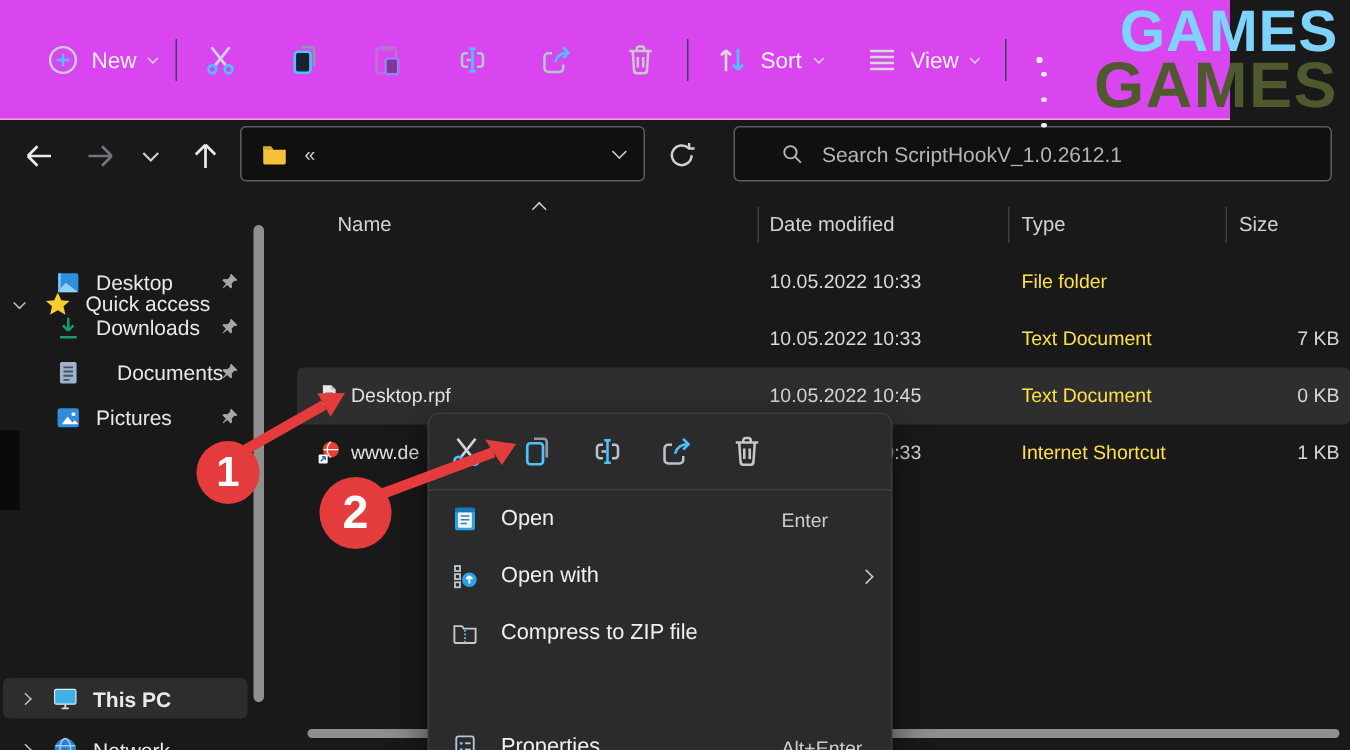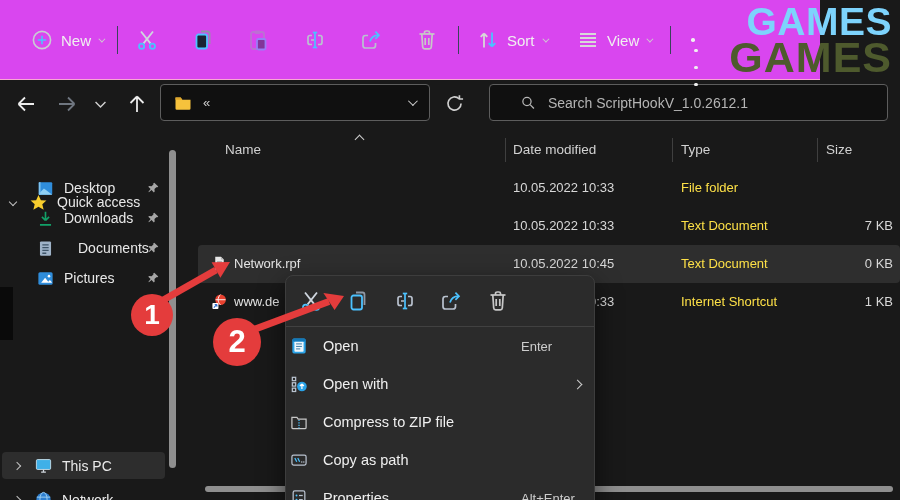--- a/index.html
+++ b/index.html
@@ -36,21 +36,21 @@
 
   
   .sidebar { position:absolute; left:0; top:126px; width:190px; height:374px; }
   .siderow { position:absolute; left:0; width:168px; height:30px; display:flex; align-items:center; font-size:14px; color:#e8e8e8; }
   .sico { width:19px; height:19px; display:inline-block; }
   .sico svg { width:100%; height:100%; display:block; }
   .pin { position:absolute; left:146px; width:14px; height:14px; }
   .pin svg { width:100%; height:100%; }
   .side-chev { display:inline-block; width:6px; height:6px; border-right:1.4px solid #c2c2c2; border-bottom:1.4px solid #c2c2c2; }
   .vscroll { position:absolute; left:169px; top:24px; width:7px; height:318px; background:#8f8f8f; border-radius:4px; }
-  .thispc { position:absolute; left:2px; top:326px; width:163px; height:27px; background:#2d2d2d; border-radius:4px; display:flex; align-items:center; font-size:14px; }
+  .thispc { position:absolute; left:2px; top:326px; width:163px; height:27px; background:#2d2d2d; border-radius:4px; display:flex; align-items:center; font-size:14px;font-weight:bold; }
   .network { position:absolute; left:2px; top:360px; width:163px; height:27px; display:flex; align-items:center; font-size:14px; }
   .blackpatch { position:absolute; left:0; top:287px; width:13px; height:53px; background:#0a0a0a; z-index:4; }
 
   
   .filehead { position:absolute; left:198px; top:134px; width:702px; height:32px; font-size:13.5px; color:#d2d2d2; }
   .hcell { position:absolute; top:8px; }
   .hsep { position:absolute; top:4px; width:1px; height:24px; background:#3f3f3f; }
   .sortcaret { position:absolute; left:158px; top:2px; width:7px; height:7px; border-left:1.4px solid #cfcfcf; border-top:1.4px solid #cfcfcf; transform:rotate(45deg); }
   .frow { position:absolute; left:198px; width:702px; height:38px; font-size:13px; color:#e4e4e4; }
   .frow.sel { background:#2e2e2e; border-radius:4px; }
@@ -62,21 +62,21 @@
   .c-type { left:483px; color:#fde047; }
   .c-size { left:600px; width:95px; text-align:right; color:#d8d8d8; }
   .hscroll { position:absolute; left:205px; top:486px; width:688px; height:6px; background:#8f8f8f; border-radius:3px; z-index:2; }
 
   
   .cmenu { position:absolute; left:285px; top:275px; width:310px; height:240px; background:#2b2b2b; border:1px solid #3d3d3d; border-radius:8px; box-shadow:0 10px 26px rgba(0,0,0,.6); z-index:10; }
   .cmicons { position:absolute; left:0; top:0; width:100%; height:50px; }
   .cmico { position:absolute; top:13px; width:24px; height:24px; }
   .cmico svg { width:100%; height:100%; display:block; }
   .cmdivider { position:absolute; left:0; top:50px; width:100%; height:1px; background:#414141; }
-  .cmitem { position:absolute; left:0; width:100%; height:38px; display:flex; align-items:center; padding-left:3px; font-size:14.5px; color:#f0f0f0; }
+  .cmitem { position:absolute; left:0; width:100%; height:38px; display:flex; align-items:center; padding-left:14px; font-size:14.5px; color:#f0f0f0; }
   .cmitem .mico { width:20px; height:20px; margin-right:14px; flex:0 0 auto; }
   .cmitem .mico svg { width:100%; height:100%; display:block; }
   .mshort { position:absolute; left:235px; font-size:13px; color:#cdcdcd; }
   .msub { position:absolute; right:13px; width:7px; height:7px; border-right:1.5px solid #cdcdcd; border-bottom:1.5px solid #cdcdcd; transform:rotate(-45deg); }
 
   
   .anno-svg { position:absolute; left:0; top:0; width:900px; height:500px; z-index:60; pointer-events:none; }
   .stepcircle { position:absolute; border-radius:50%; background:#e43c3c; color:#fff; display:flex; align-items:center; justify-content:center; font-weight:bold; z-index:61; pointer-events:none; }
   .step1 { left:131px; top:294px; width:42px; height:42px; font-size:28px; }
   .step2 { left:213px; top:318px; width:48px; height:48px; font-size:31px; }
@@ -357,21 +357,21 @@
     <span class="fcell c-size">7 KB</span>
   </div>
   <div class="frow sel" style="top:245px;">
     <span class="ficon">
       <svg viewBox="0 0 24 24">
           <path d="M6 2.5h8l4 4v15H6z" fill="#e8e8e8"></path>
           <path d="M14 2.5l4 4h-4z" fill="#b0b0b0"></path>
           <path d="M8.5 10h7M8.5 13h7M8.5 16h7" stroke="#6a6a6a" stroke-width="1.4"></path>
         </svg>
     </span>
-    <span class="fcell c-name">Network.rpf</span>
+    <span class="fcell c-name">Desktop.rpf</span>
     <span class="fcell c-date">10.05.2022 10:45</span>
     <span class="fcell c-type">Text Document</span>
     <span class="fcell c-size">0 KB</span>
   </div>
   <div class="frow" style="top:283px;">
     <span class="ficon">
       <svg viewBox="0 0 24 24">
           <circle cx="13.5" cy="9.5" r="7.5" fill="#e8412f"></circle>
           <path d="M6.5 9.5h14M13.5 2.2c-4.6 3.8-4.6 10.8 0 14.6" stroke="#ffffff" stroke-width="1.3" fill="none"></path>
           <rect x="2" y="14" width="8.5" height="8.5" rx="1.2" fill="#ffffff"></rect>
@@ -454,31 +454,20 @@
       <span class="msub"></span>
     </div>
     <div class="cmitem" style="top:127px;">
       <span class="mico">
         <svg viewBox="0 0 24 24" fill="none">
             <path d="M3.5 6.5h6l1.5 2h9.5v10a1.5 1.5 0 0 1-1.5 1.5H5A1.5 1.5 0 0 1 3.5 18.5z" stroke="#c8c8c8" stroke-width="1.5"></path>
             <path d="M12 9.5v1.4M12 12.4v1.4M12 15.3v1.4M12 18.2v1.4" stroke="#4cc2ff" stroke-width="1.5"></path>
           </svg>
       </span>
       <span>Compress to ZIP file</span>
-    </div>
-    <div class="cmitem" style="top:165px;">
-      <span class="mico">
-        <svg viewBox="0 0 24 24" fill="none">
-            <rect x="3.5" y="6" width="17" height="12" rx="2" stroke="#b9c2cf" stroke-width="1.5"></rect>
-            <path d="M7 9.5l2.3 4.5M10.5 9.5l2.3 4.5" stroke="#4cc2ff" stroke-width="1.5"></path>
-            <circle cx="15.3" cy="14.3" r=".9" fill="#b9c2cf"></circle>
-            <circle cx="17.8" cy="14.3" r=".9" fill="#b9c2cf"></circle>
-          </svg>
-      </span>
-      <span>Copy as path</span>
     </div>
     <div class="cmitem" style="top:203px;">
       <span class="mico">
         <svg viewBox="0 0 24 24" fill="none">
             <rect x="5" y="3.5" width="14" height="17" rx="2" stroke="#b9c2cf" stroke-width="1.5"></rect>
             <circle cx="9" cy="9" r="1.2" fill="#4cc2ff"></circle>
             <path d="M12 9h4.5" stroke="#b9c2cf" stroke-width="1.5"></path>
             <circle cx="9" cy="14" r="1.2" fill="#4cc2ff"></circle>
             <path d="M12 14h4.5" stroke="#b9c2cf" stroke-width="1.5"></path>
           </svg>

